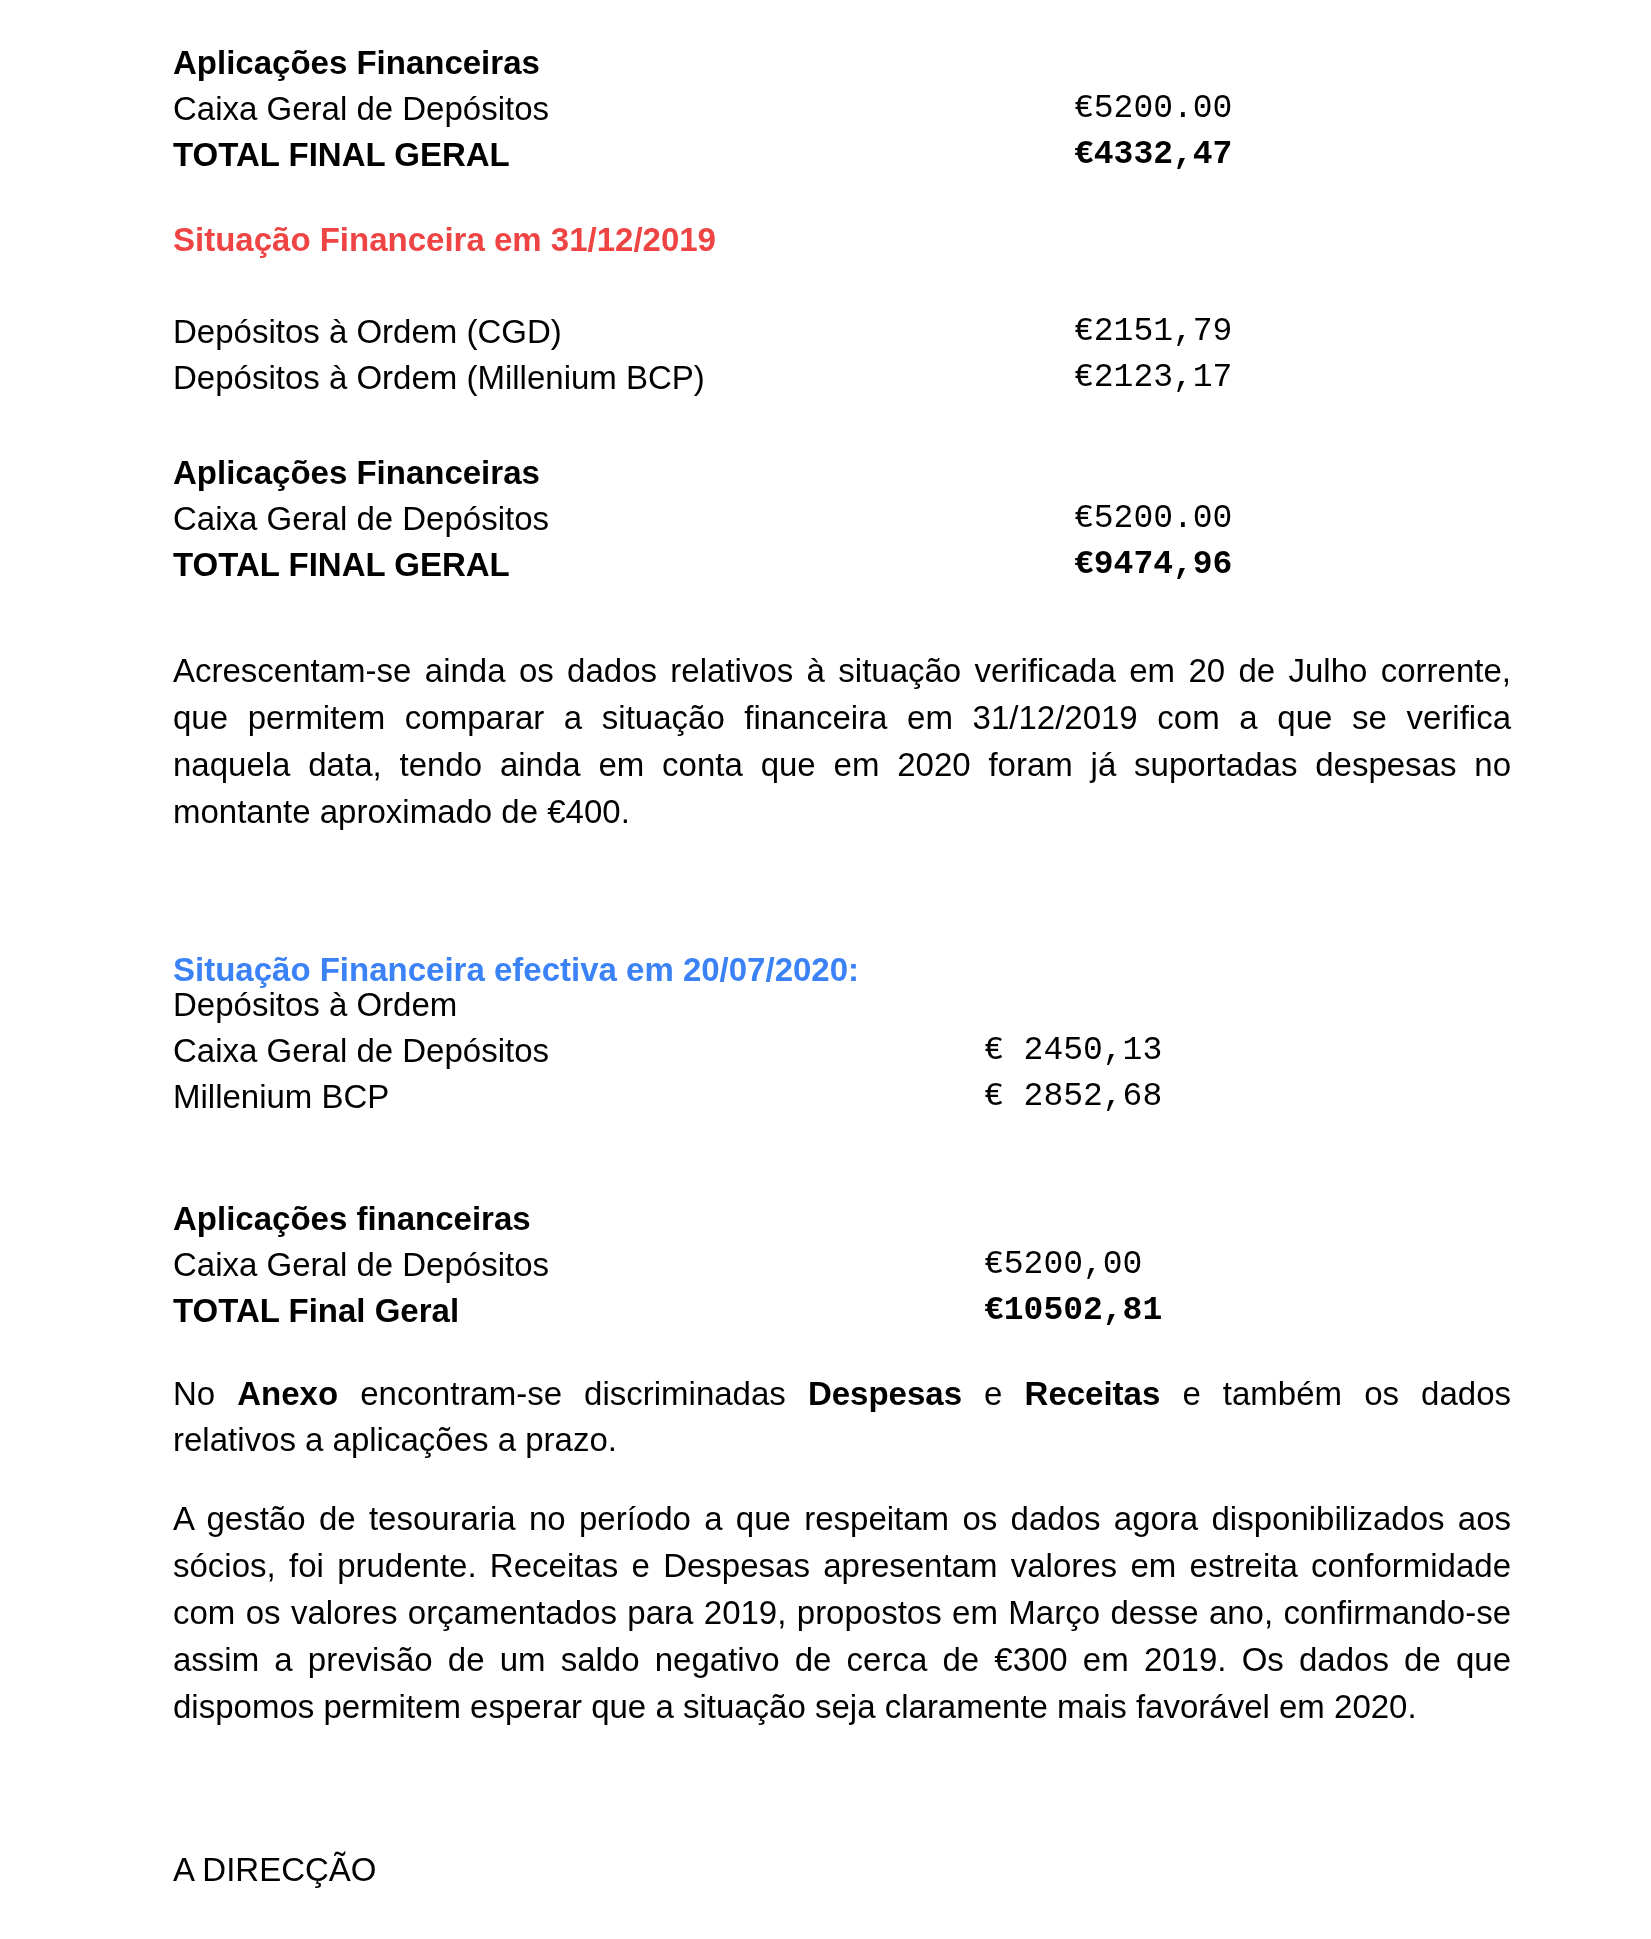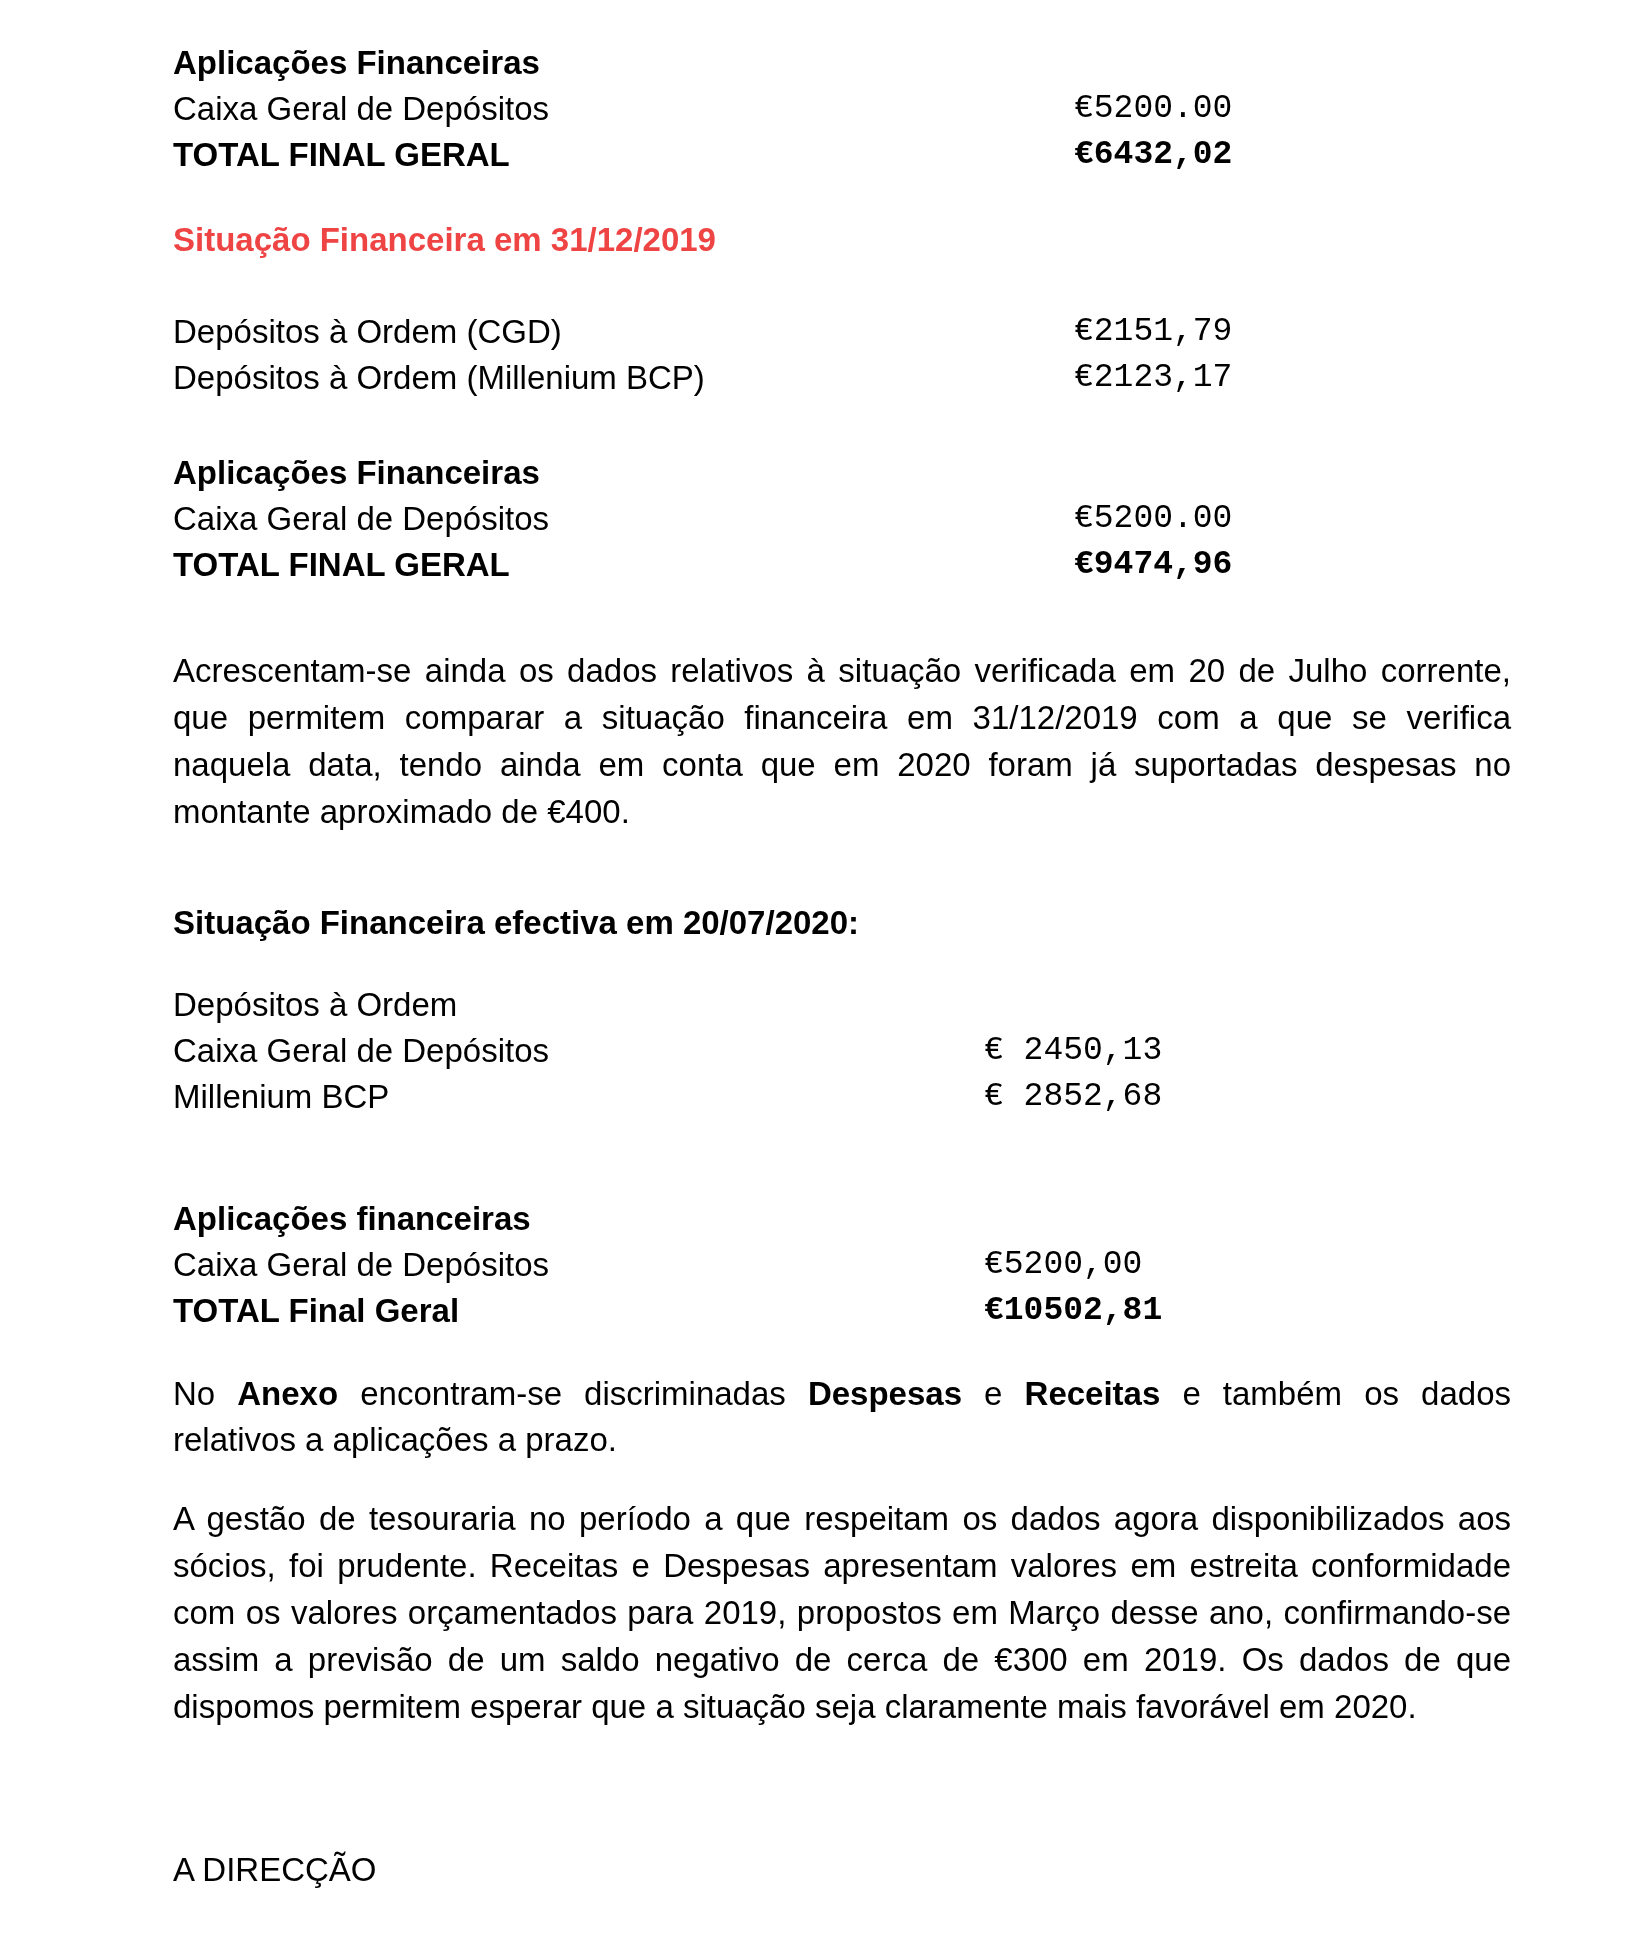--- a/index.html
+++ b/index.html
@@ -34,21 +34,21 @@
   <div class="block" style="top:40px">
     <div class="row">
       <span class="bold">Aplicações Financeiras</span>
     </div>
     <div class="row">
       <span>Caixa Geral de Depósitos</span>
       <span class="val">€5200.00</span>
     </div>
     <div class="row bold">
       <span>TOTAL FINAL GERAL</span>
-      <span class="val">€6432,02</span>
+      <span class="val">€4332,47</span>
     </div>
   </div>
 
   <div class="heading" style="top: 217px; color: #ef4444;">Situação Financeira em 31/12/2019</div>
 
   <div class="block" style="top:309px">
     <div class="row">
       <span>Depósitos à Ordem (CGD)</span>
       <span class="val">€2151,79</span>
     </div>
@@ -67,21 +67,21 @@
       <span class="val">€5200.00</span>
     </div>
     <div class="row bold">
       <span>TOTAL FINAL GERAL</span>
       <span class="val">€9474,96</span>
     </div>
   </div>
 
   <div class="para" style="top:647px">Acrescentam-se ainda os dados relativos à situação verificada em 20 de Julho corrente, que permitem comparar a situação financeira em 31/12/2019 com a que se verifica naquela data, tendo ainda em conta que em 2020 foram já suportadas despesas no montante aproximado de €400.</div>
 
-  <div class="heading" style="top: 900px; color: #000000;">Situação Financeira efectiva em 20/07/2020:</div>
+  <div class="heading" style="top: 947px; color: #3b82f6;">Situação Financeira efectiva em 20/07/2020:</div>
 
   <div class="block col2" style="top:982px">
     <div class="row">
       <span>Depósitos à Ordem</span>
     </div>
     <div class="row">
       <span>Caixa Geral de Depósitos</span>
       <span class="val">€ 2450,13</span>
     </div>
     <div class="row">

